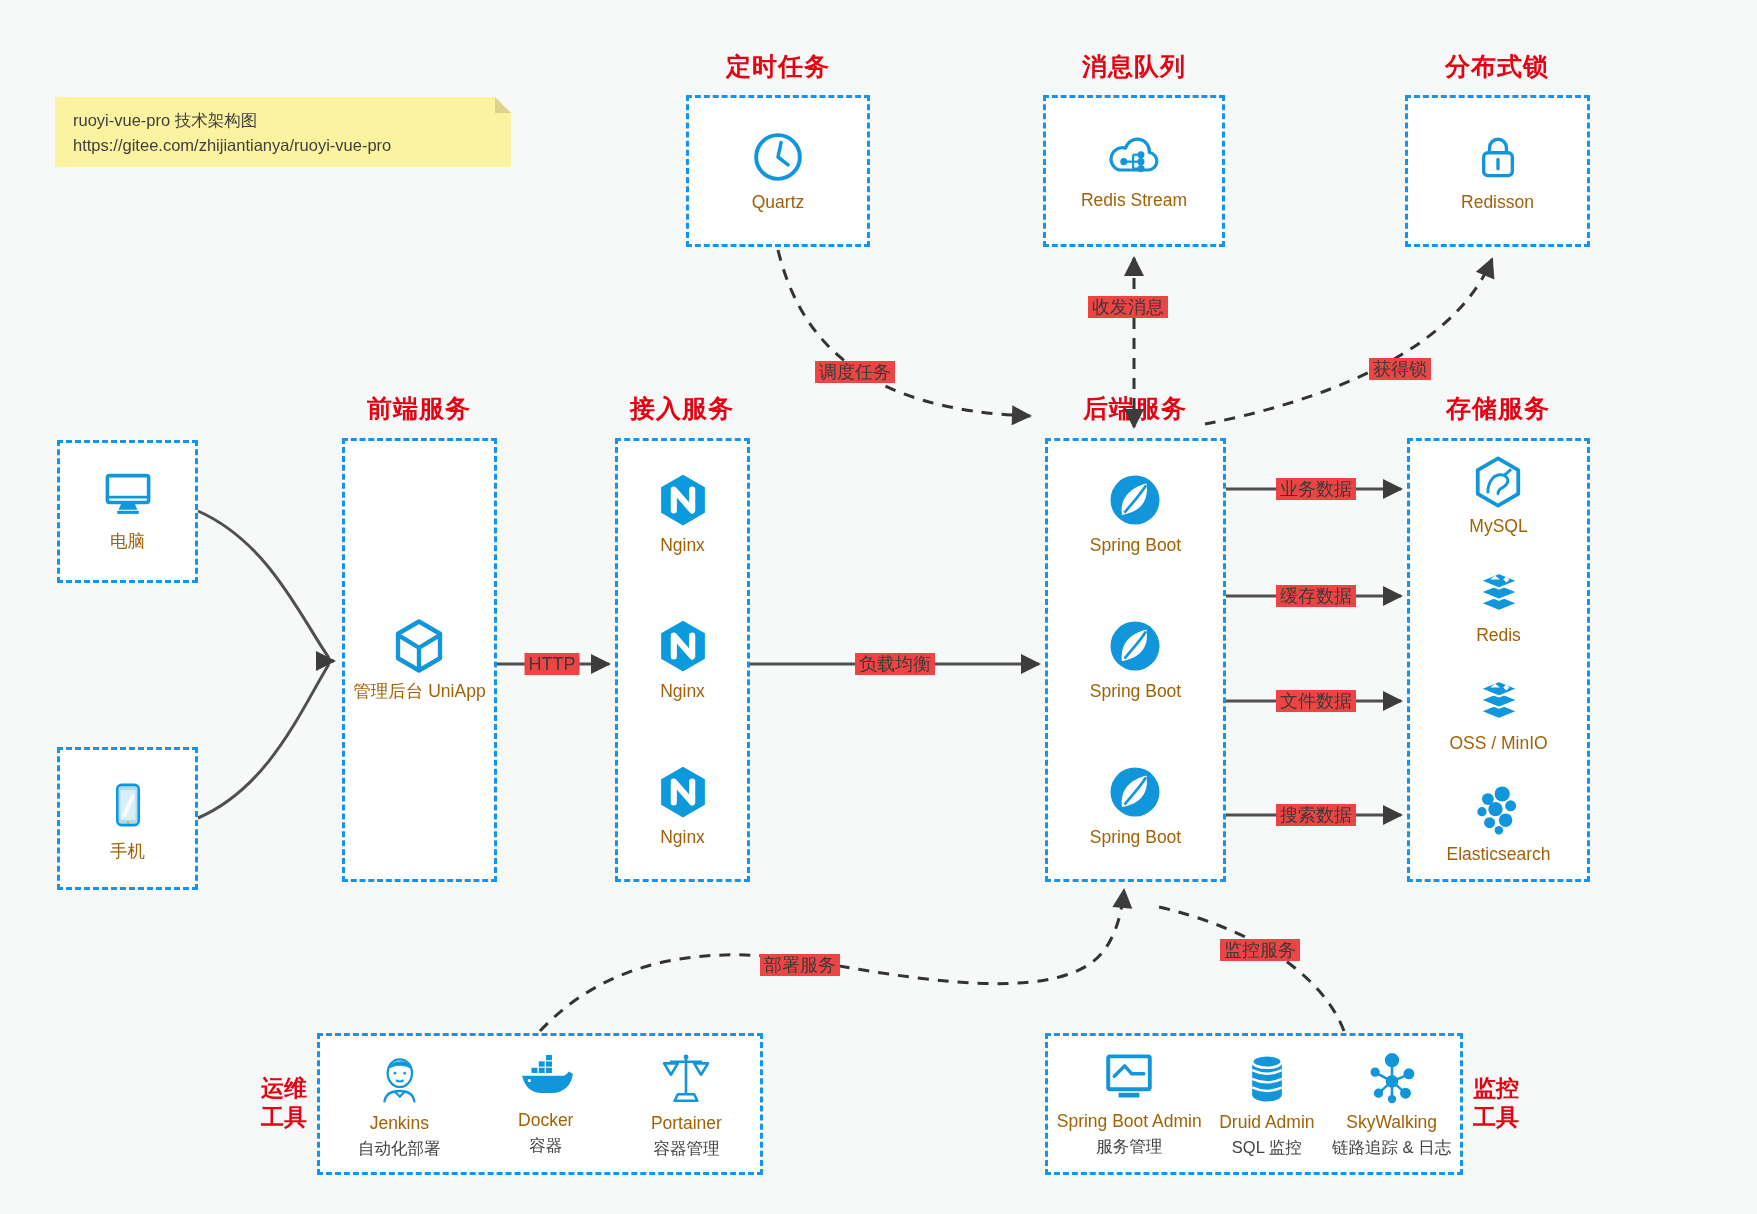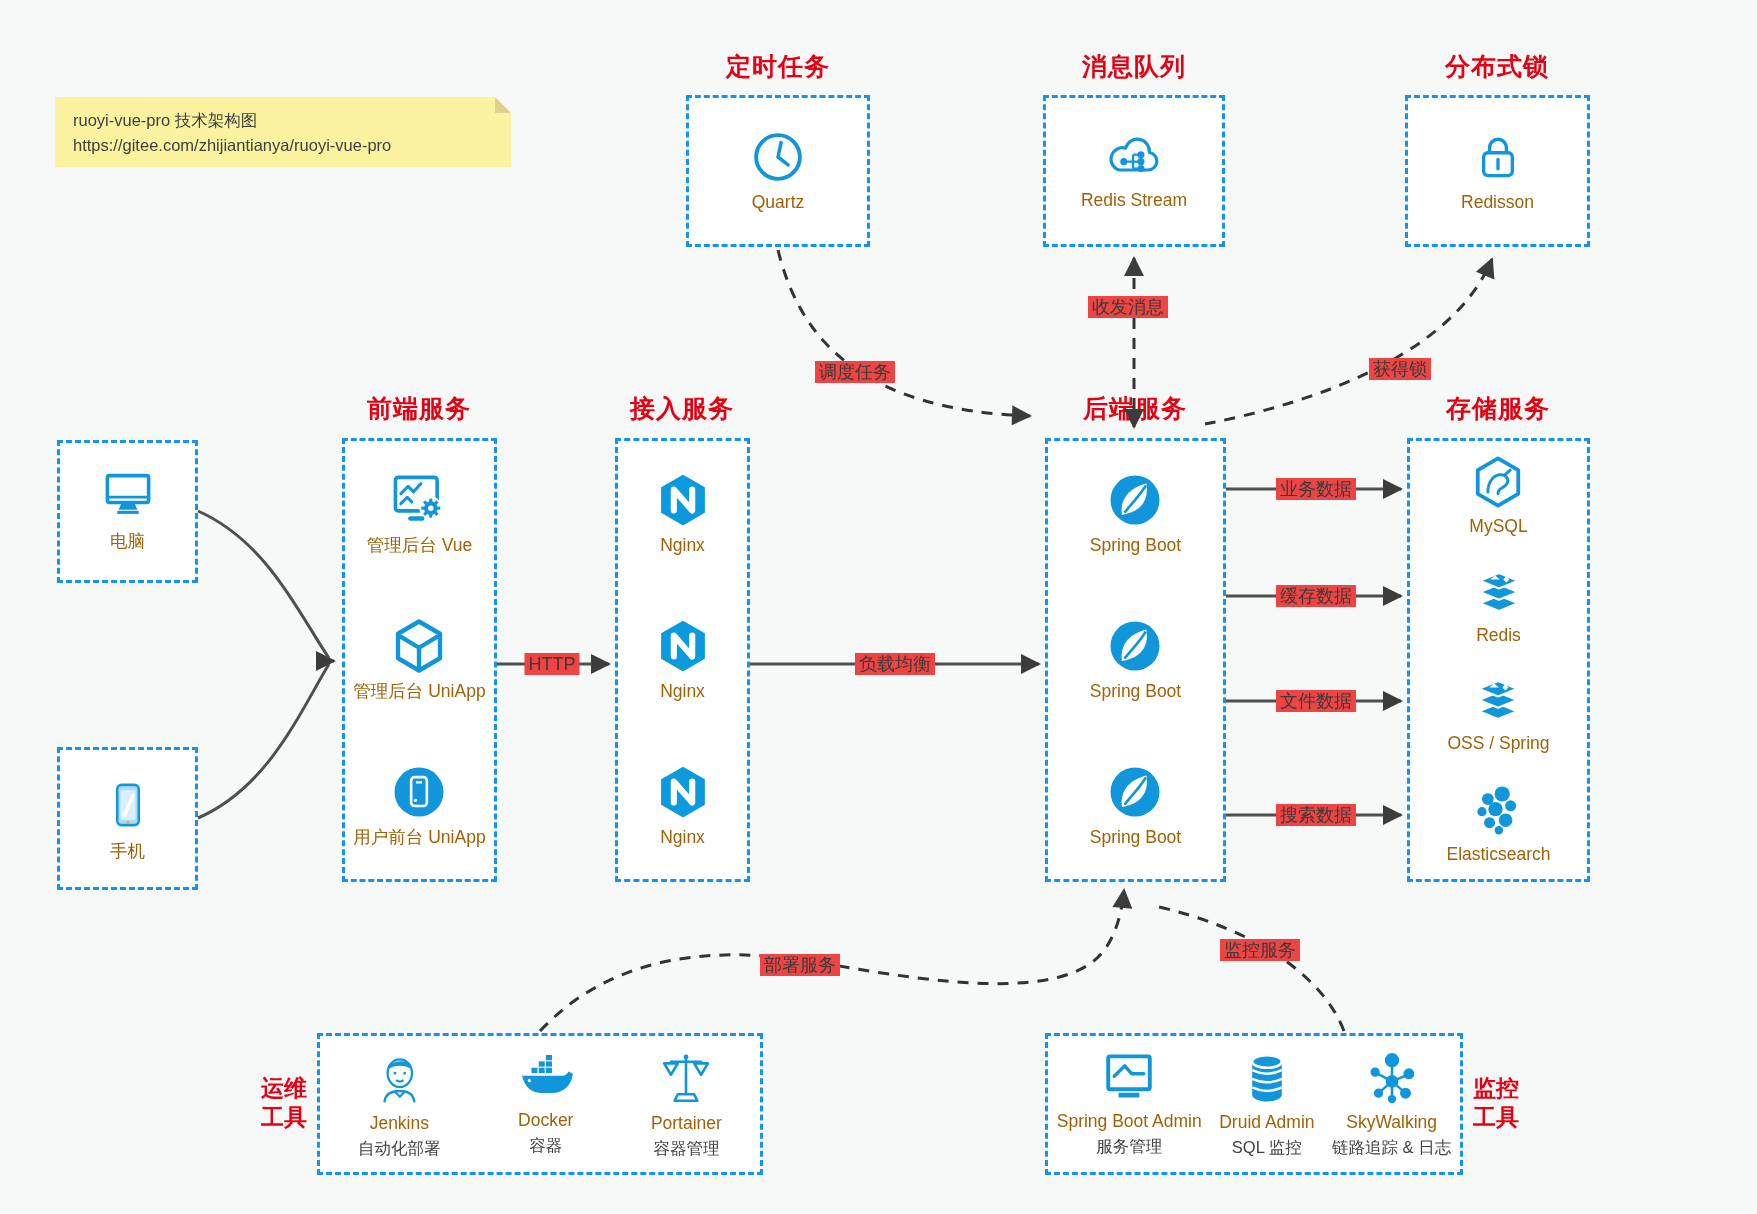--- a/index.html
+++ b/index.html
@@ -128,57 +128,26 @@
             <line x1="32" y1="35" x2="32" y2="46" stroke="#1296db" stroke-width="4" stroke-linecap="round"></line>
           </svg>
       </span>
       <span class="ilabel">Redisson</span>
     </div>
   </div>
 
   <div class="dbox vcol" style="left:342px;top:438px;width:155px;height:444px">
     <div class="item">
       <span class="icon">
-        <svg width="58" height="56" viewBox="0 0 64 60">
-            <rect x="6" y="5" width="46" height="37" rx="3" fill="none" stroke="#1296db" stroke-width="4"></rect>
-            <path d="M12 23 l8 -8 6 6 8 -9" fill="none" stroke="#1296db" stroke-width="3.4" stroke-linecap="round" stroke-linejoin="round"></path>
-            <path d="M12 34 l7 -7 5 5" fill="none" stroke="#1296db" stroke-width="3.4" stroke-linecap="round" stroke-linejoin="round"></path>
-            <circle cx="45" cy="39" r="12.5" fill="#ffffff"></circle>
-            <g stroke="#1296db" stroke-width="3.4">
-              <line x1="34.5" y1="39" x2="55.5" y2="39"></line>
-              <line x1="45" y1="28.5" x2="45" y2="49.5"></line>
-              <line x1="37.6" y1="31.6" x2="52.4" y2="46.4"></line>
-              <line x1="52.4" y1="31.6" x2="37.6" y2="46.4"></line>
-            </g>
-            <circle cx="45" cy="39" r="7.5" fill="#1296db"></circle>
-            <circle cx="45" cy="39" r="3" fill="#ffffff"></circle>
-            <rect x="20" y="48" width="18" height="5" rx="2.5" fill="#1296db"></rect>
-          </svg>
-      </span>
-      <span class="ilabel">管理后台 Vue</span>
-    </div>
-    <div class="item">
-      <span class="icon">
         <svg width="56" height="56" viewBox="0 0 64 64">
             <path d="M32 4 L56 18 V46 L32 60 L8 46 V18 Z" fill="none" stroke="#1296db" stroke-width="5" stroke-linejoin="round"></path>
             <path d="M32 34 V56 M32 34 L11.5 21.5 M32 34 L52.5 21.5" fill="none" stroke="#1296db" stroke-width="5" stroke-linecap="round"></path>
           </svg>
       </span>
       <span class="ilabel">管理后台 UniApp</span>
-    </div>
-    <div class="item">
-      <span class="icon">
-        <svg width="56" height="56" viewBox="0 0 64 64">
-            <circle cx="32" cy="32" r="28" fill="#1296db"></circle>
-            <rect x="23" y="15" width="18" height="33" rx="4" fill="none" stroke="#ffffff" stroke-width="3"></rect>
-            <line x1="28.5" y1="21" x2="35.5" y2="21" stroke="#ffffff" stroke-width="2.6"></line>
-            <circle cx="28" cy="41.5" r="1.9" fill="#ffffff"></circle>
-          </svg>
-      </span>
-      <span class="ilabel">用户前台 UniApp</span>
     </div>
   </div>
 
   <div class="dbox vcol" style="left:615px;top:438px;width:135px;height:444px">
     <div class="item">
       <span class="icon">
         <svg width="56" height="56" viewBox="0 0 64 64">
             <path d="M32 3 L57 17.5 V46.5 L32 61 L7 46.5 V17.5 Z" fill="#0c9ade"></path>
             <path d="M21.5 44 V20 L42.5 44 V20" fill="none" stroke="#ffffff" stroke-width="7" stroke-linecap="round" stroke-linejoin="round"></path>
           </svg>
@@ -268,21 +237,21 @@
         <svg width="56" height="52" viewBox="0 0 64 60">
             <g fill="#1296db" stroke="#ffffff" stroke-width="2.4" stroke-linejoin="round">
               <path d="M10 43 L32 34 L54 43 L32 52 Z"></path>
               <path d="M10 30 L32 21 L54 30 L32 39 Z"></path>
               <path d="M10 17 L32 8 L54 17 L32 26 Z"></path>
             </g>
             <path d="M22 15.5 l5.5 -4.5 5.5 4.5 z" fill="#ffffff"></path>
             <rect x="38" y="13" width="5" height="5" fill="#ffffff" transform="rotate(45 40.5 15.5)"></rect>
           </svg>
       </span>
-      <span class="ilabel">OSS / Spring</span>
+      <span class="ilabel">OSS / MinIO</span>
     </div>
     <div class="item">
       <span class="icon">
         <svg width="54" height="54" viewBox="0 0 64 64" fill="#1296db">
             <circle cx="37" cy="13" r="9"></circle>
             <circle cx="20" cy="19" r="7"></circle>
             <circle cx="47" cy="27" r="6.5"></circle>
             <circle cx="29" cy="31" r="8.5"></circle>
             <circle cx="13" cy="34" r="5.5"></circle>
             <circle cx="41" cy="44" r="8"></circle>

